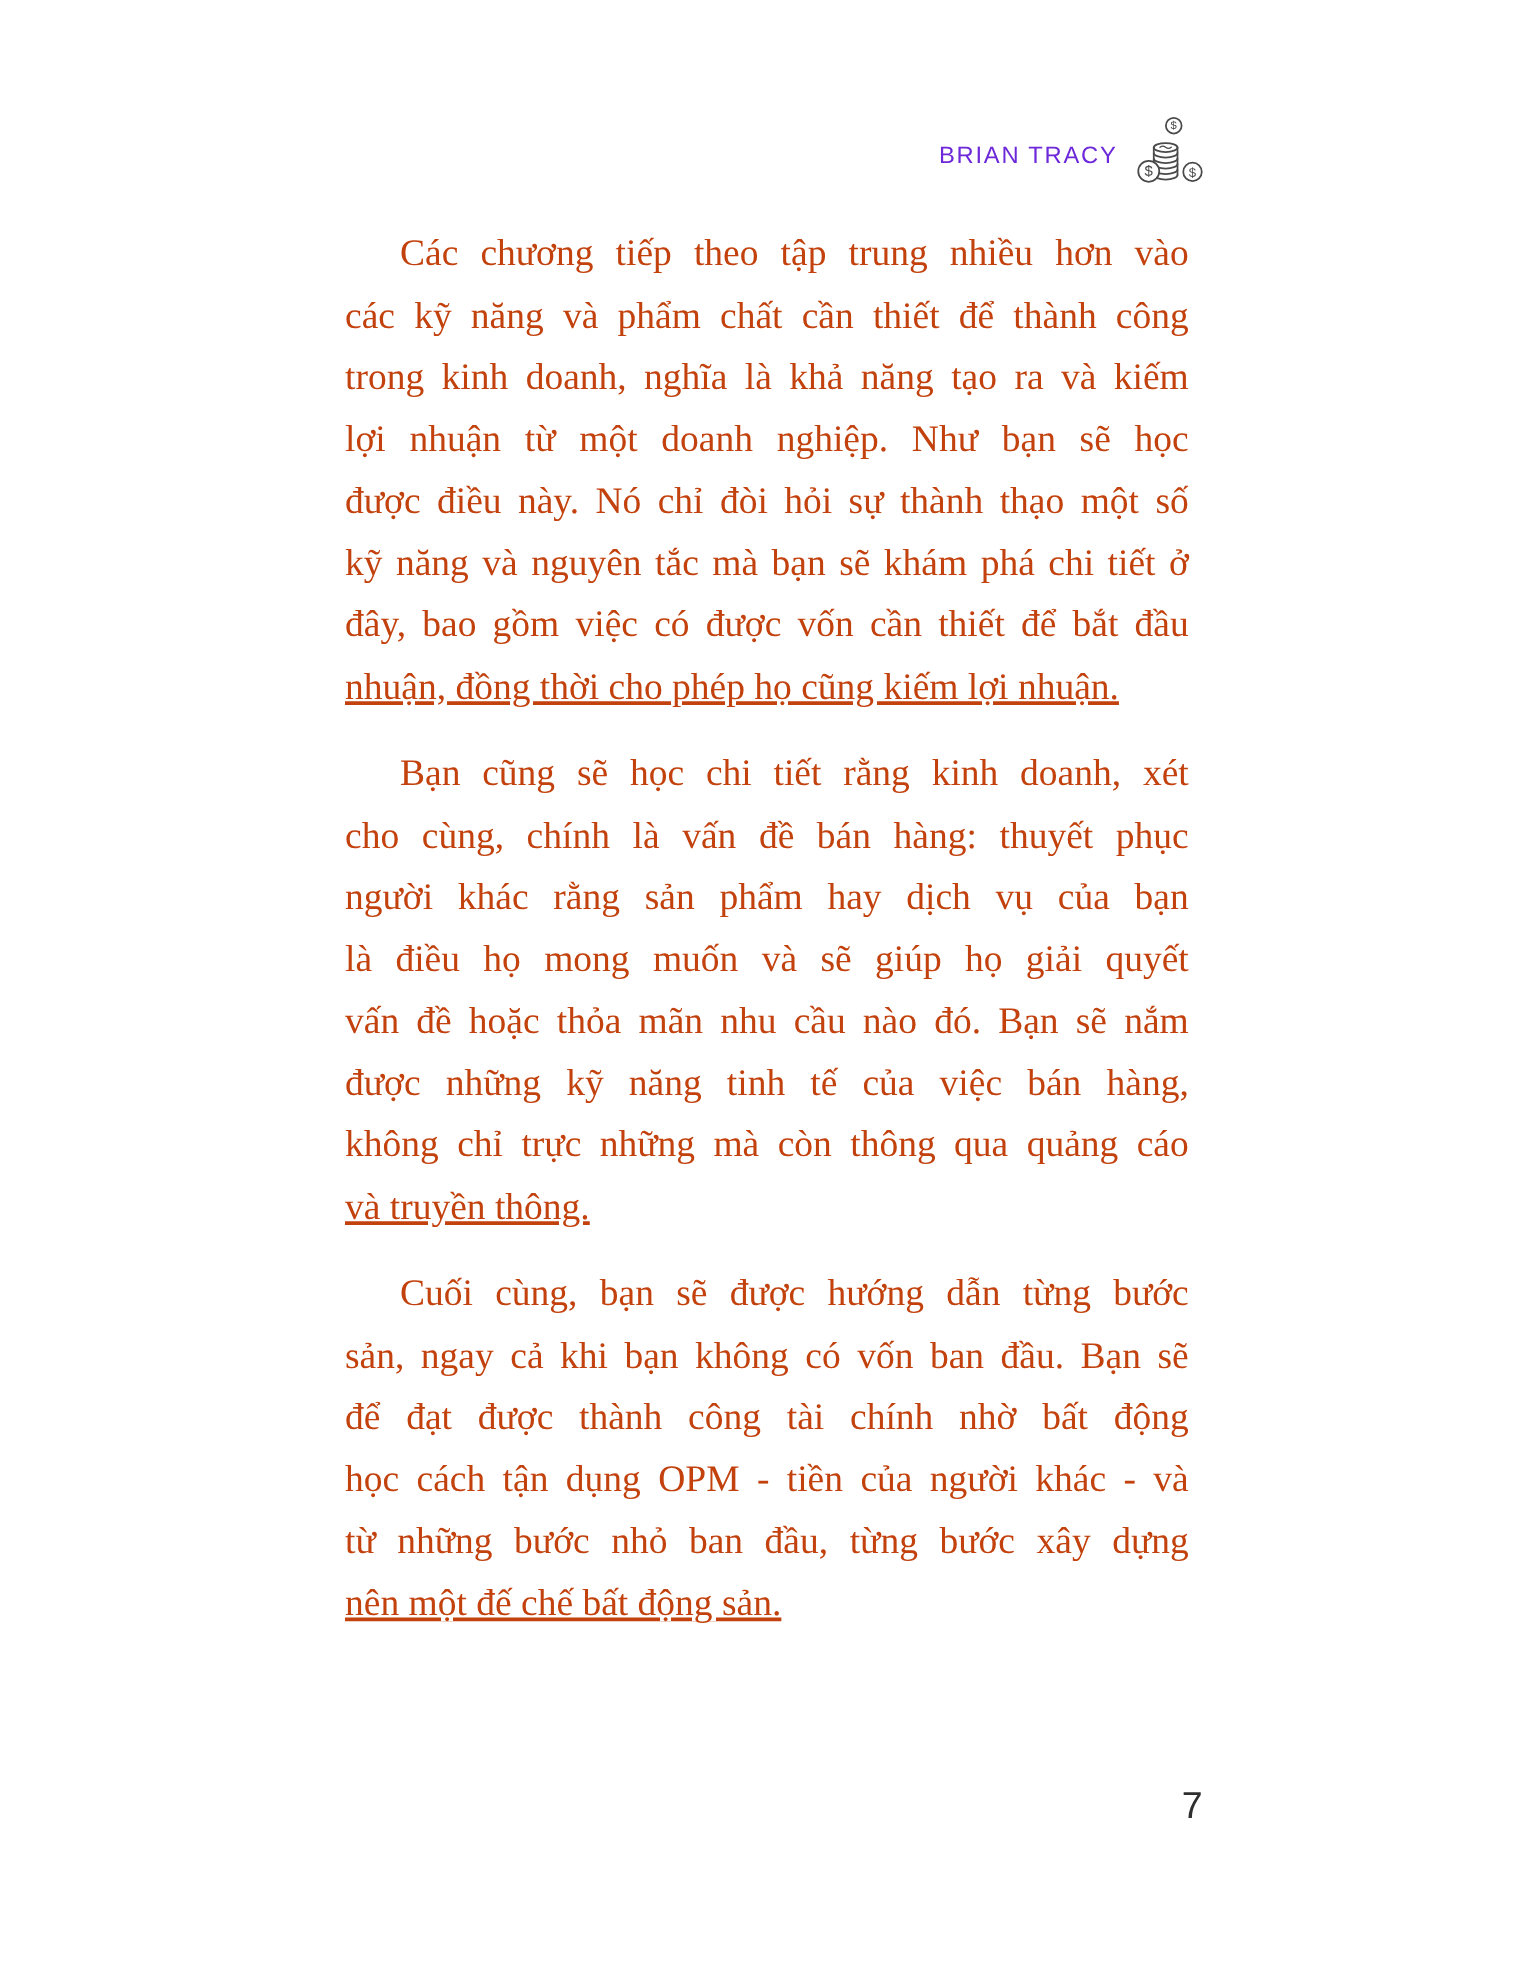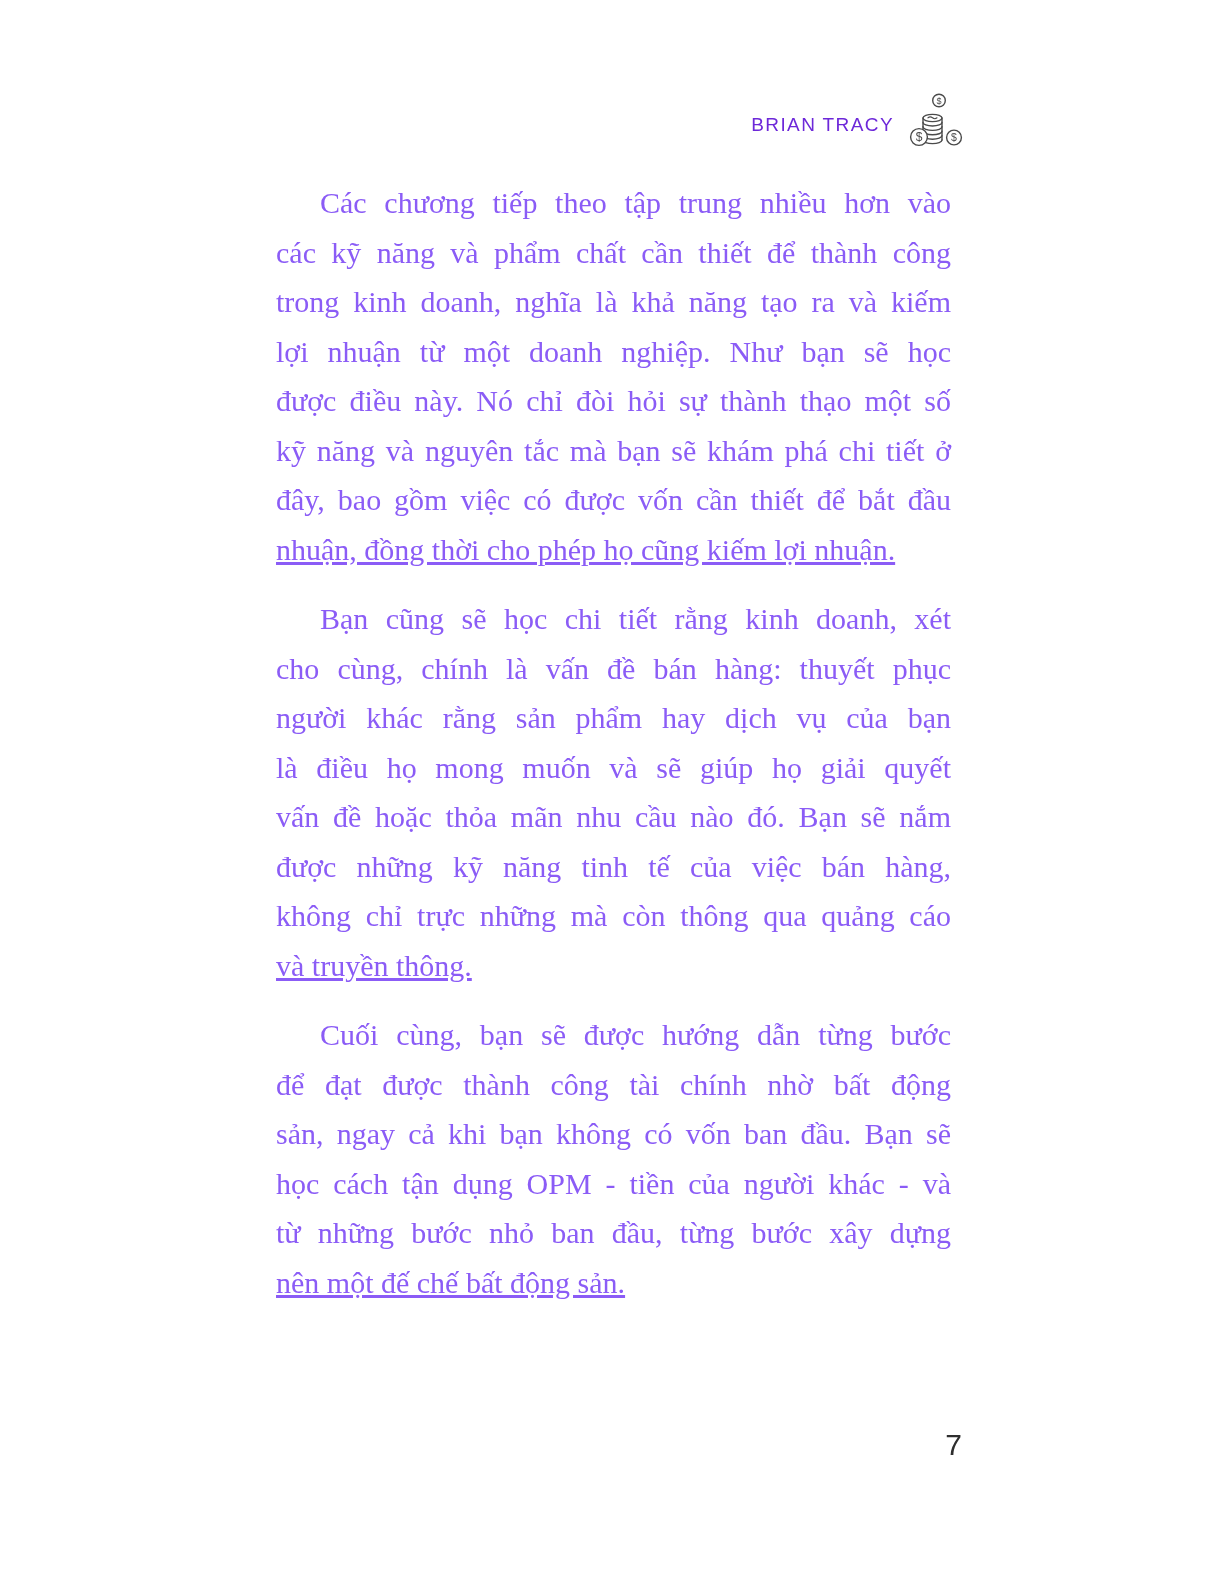--- a/index.html
+++ b/index.html
@@ -41,21 +41,21 @@
     flex: 0 0 auto;
     display: block;
   }
 
   
   .body-text {
     position: absolute;
     top: 178px;
     left: 276px;
     width: 675px;
-    color: #8b5cf6;
+    color: #c2410c;
     font-size: 30px;
   }
   .para { margin: 0 0 20px 0; padding: 0; }
   .line {
     line-height: 49.5px;
     text-align: justify;
     text-align-last: justify;
     white-space: normal;
   }
   .line.para-first { text-indent: 44px; }
@@ -126,22 +126,22 @@
         <div class="line">cho cùng, chính là vấn đề bán hàng: thuyết phục</div>
         <div class="line">người khác rằng sản phẩm hay dịch vụ của bạn</div>
         <div class="line">là điều họ mong muốn và sẽ giúp họ giải quyết</div>
         <div class="line">vấn đề hoặc thỏa mãn nhu cầu nào đó. Bạn sẽ nắm</div>
         <div class="line">được những kỹ năng tinh tế của việc bán hàng,</div>
         <div class="line">không chỉ trực những mà còn thông qua quảng cáo</div>
         <div class="line para-last">và truyền thông.</div>
       </div>
       <div class="para">
         <div class="line para-first">Cuối cùng, bạn sẽ được hướng dẫn từng bước</div>
+        <div class="line">sản, ngay cả khi bạn không có vốn ban đầu. Bạn sẽ</div>
         <div class="line">để đạt được thành công tài chính nhờ bất động</div>
-        <div class="line">sản, ngay cả khi bạn không có vốn ban đầu. Bạn sẽ</div>
         <div class="line">học cách tận dụng OPM - tiền của người khác - và</div>
         <div class="line">từ những bước nhỏ ban đầu, từng bước xây dựng</div>
         <div class="line para-last">nên một đế chế bất động sản.</div>
       </div>
     </main>
 
   <div class="page-number">7</div>
 
 </div>
 

